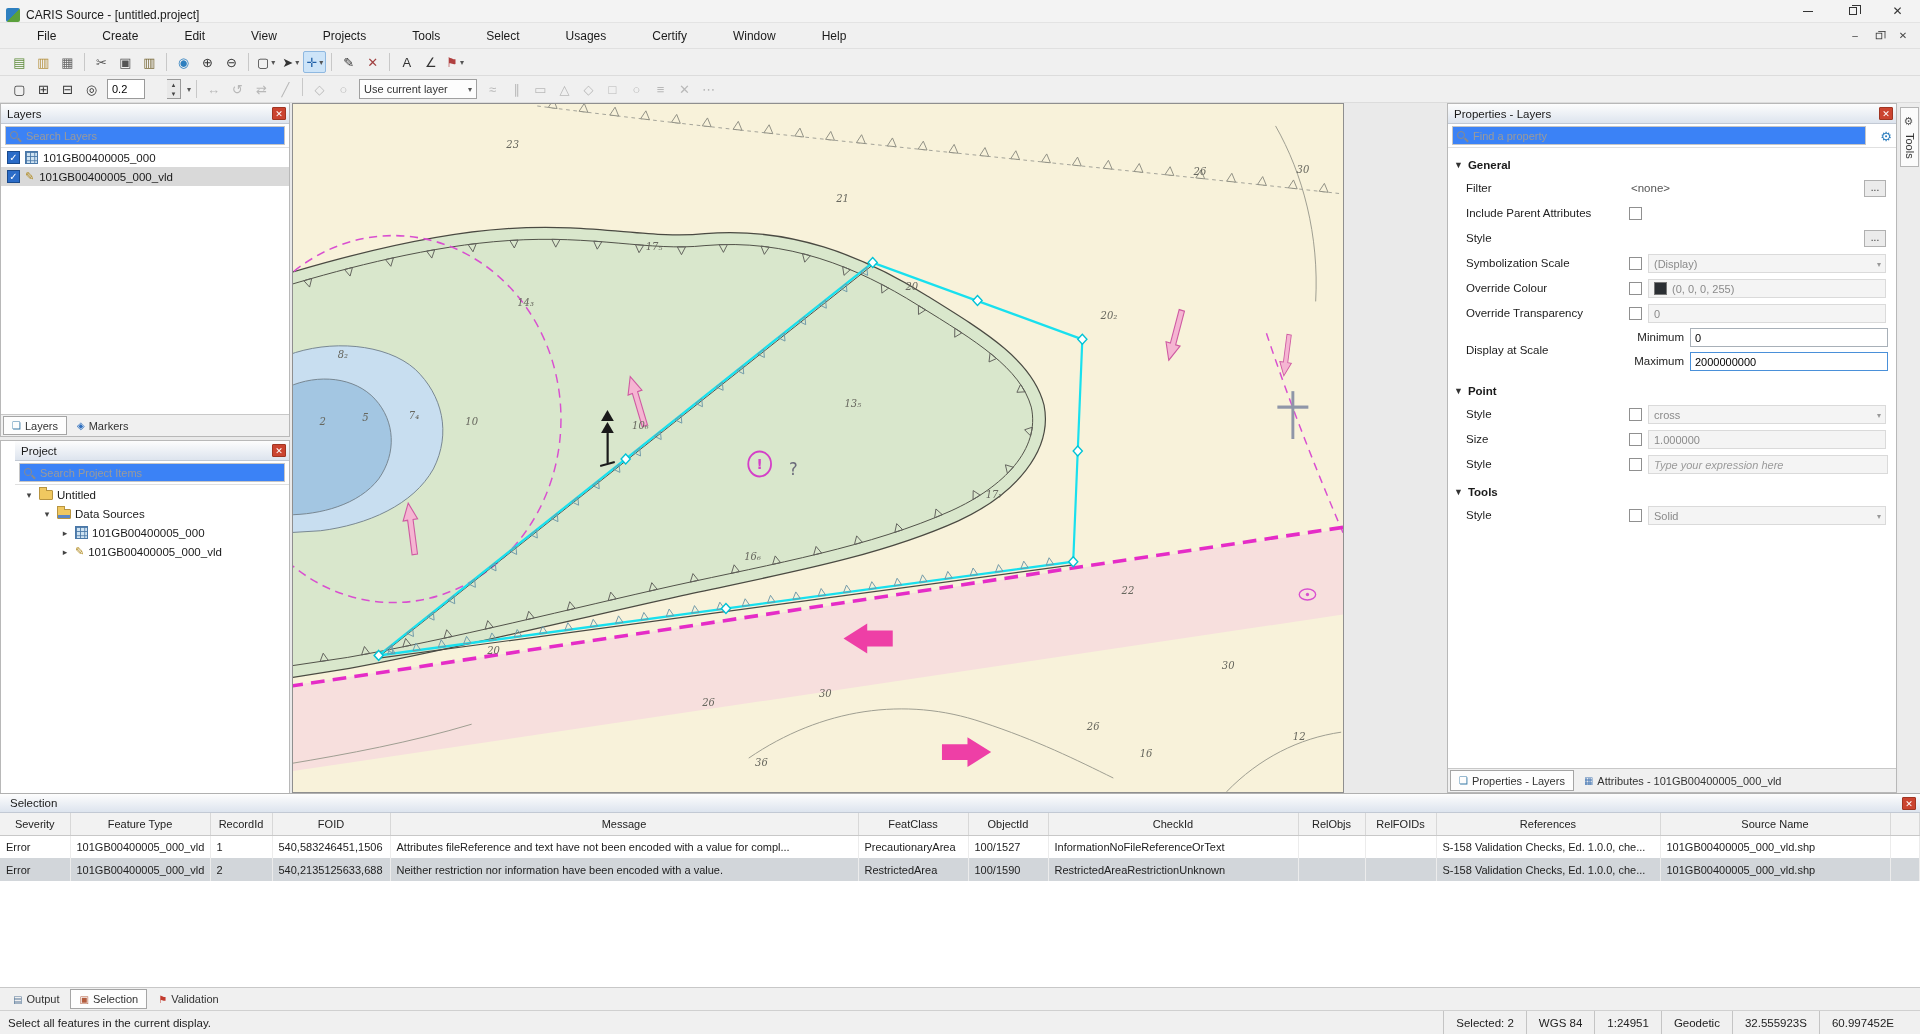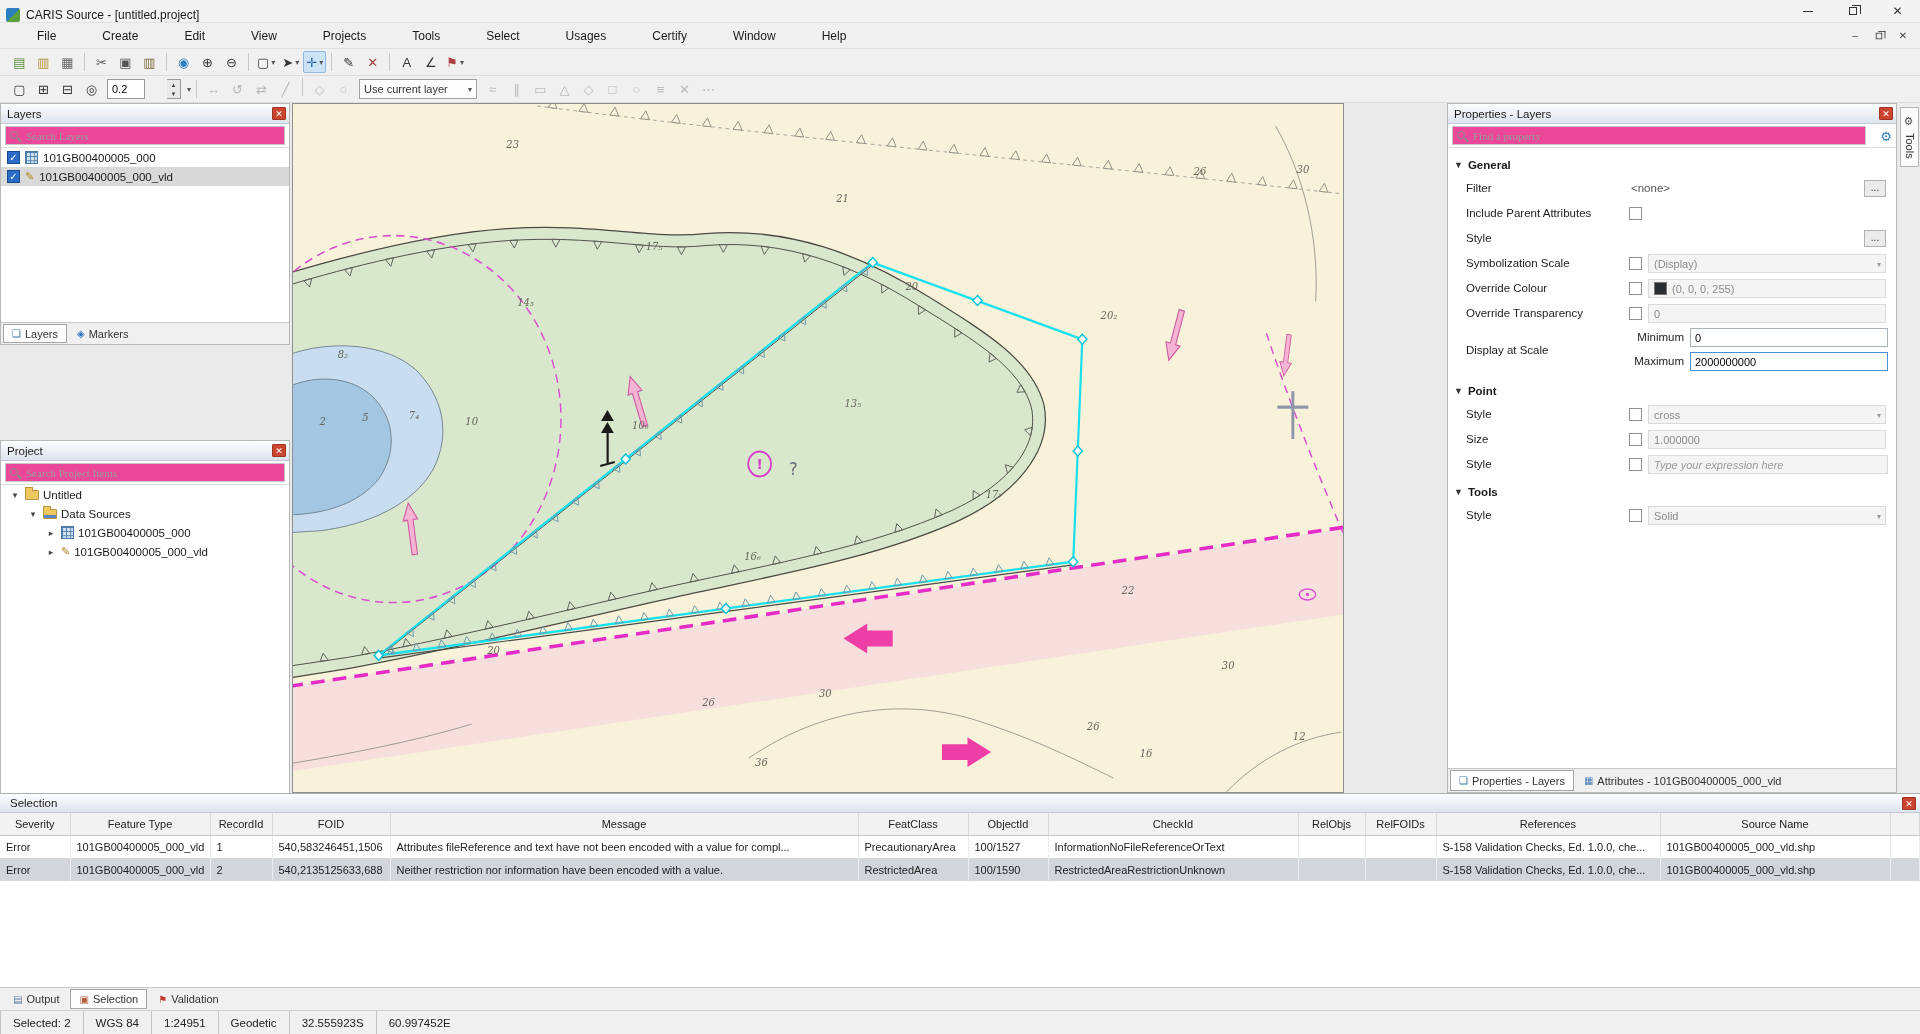--- a/index.html
+++ b/index.html
@@ -51,36 +51,36 @@
   
   #main { position:absolute; top:103px; left:0; width:1920px; height:690px; background:#eaeaea; }
   .panel { position:absolute; background:#fff; border:1px solid #b8b8b8; }
   .panel-hdr { height:20px; background:linear-gradient(#fdfdfd,#dde4ee); border-bottom:1px solid #c2c9d4;
     display:flex; align-items:center; padding:0 3px 0 6px; font-size:11.5px; }
   .panel-hdr .t { flex:1; }
   .closebox { width:14px; height:13px; background:#cb4430; color:#fff; font-size:9px; line-height:12px;
     text-align:center; border:1px solid #a03522; border-radius:1px; }
   .search-row { height:24px; border-bottom:1px solid #e0e0e0; position:relative; padding:2px 4px; }
   .search-row input { width:100%; height:19px; border:1px solid #c6c6c6; padding-left:20px; font-size:11px;
-    font-family:Liberation Serif, serif; color:#333; background:#ec4899; }
+    font-family:Liberation Sans, sans-serif; color:#333; background:#3b82f6; }
   .search-row input::placeholder { color:#9a9a9a; }
   .mag { position:absolute; left:9px; top:7px; width:8px; height:8px; border:1.5px solid #8a8a8a;
     border-radius:50%; }
   .mag::after { content:""; position:absolute; width:5px; height:1.5px; background:#8a8a8a;
     right:-5px; bottom:-2px; transform:rotate(45deg); }
   .tabbar { position:absolute; left:0; right:0; bottom:0; height:22px; background:#f0f0f0;
     border-top:1px solid #c8c8c8; display:flex; align-items:stretch; padding:1px 2px 1px 2px; gap:1px; }
   .ptab { display:flex; align-items:center; gap:4px; padding:0 8px; font-size:11px; color:#333;
     border:1px solid transparent; }
   .ptab.active { background:#fdfdfd; border-color:#a5a5a5; }
   .tabicon { font-size:10px; }
 
   
-  #layers-panel { left:0; top:0; width:290px; height:242px; }
-  #project-panel { left:0; top:337px; width:290px; height:425px; }
+  #layers-panel { left:0; top:0; width:290px; height:334px; }
+  #project-panel { left:0; top:337px; width:290px; height:425px;padding-left:14px; }
   .layer-row { height:19px; display:flex; align-items:center; gap:5px; padding-left:6px; }
   .layer-row.selected { background:#d9d9d9; }
   .cb { width:13px; height:13px; background:#2b6cc8; border:1px solid #1a4a8c; color:#fff; font-size:10px;
     line-height:11px; text-align:center; flex:none; }
   .icon-grid { width:13px; height:13px; background:#cfe3f2; border:1px solid #4a78a8; flex:none;
     background-image:linear-gradient(#4a78a8 1px,transparent 1px),linear-gradient(90deg,#4a78a8 1px,transparent 1px);
     background-size:4.2px 4.2px; }
   .icon-pencil { color:#b08a20; font-size:11px; flex:none; line-height:1; }
   .tree-row { height:19px; display:flex; align-items:center; gap:4px; font-size:11.5px; }
   .tree-exp { width:12px; text-align:center; font-size:9px; color:#444; flex:none; }
@@ -861,20 +861,21 @@
       <span class="tabicon" style="color: rgb(179, 92, 62);">▣</span>
       <span class="tablabel">Selection</span>
     </div>
     <div class="ptab">
       <span class="tabicon" style="color: rgb(194, 59, 46);">⚑</span>
       <span class="tablabel">Validation</span>
     </div>
   </div>
 
 <div id="statusbar">
+  <span id="status-hint">Select all features in the current display.</span>
   <span class="status-seg">Selected: 2</span>
   <span class="status-seg">WGS 84</span>
   <span class="status-seg">1:24951</span>
   <span class="status-seg">Geodetic</span>
   <span class="status-seg">32.555923S</span>
   <span class="status-seg">60.997452E</span>
   <span id="status-pad"></span>
 </div>
 
 </body></html>

